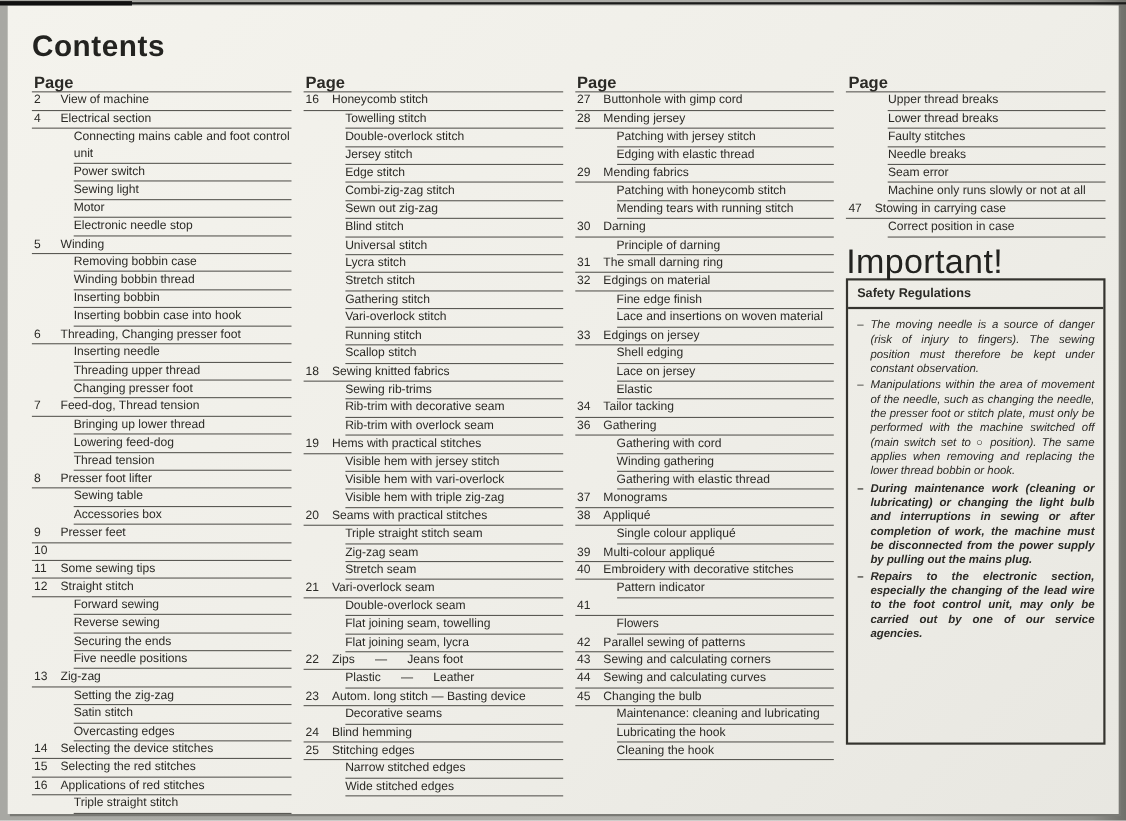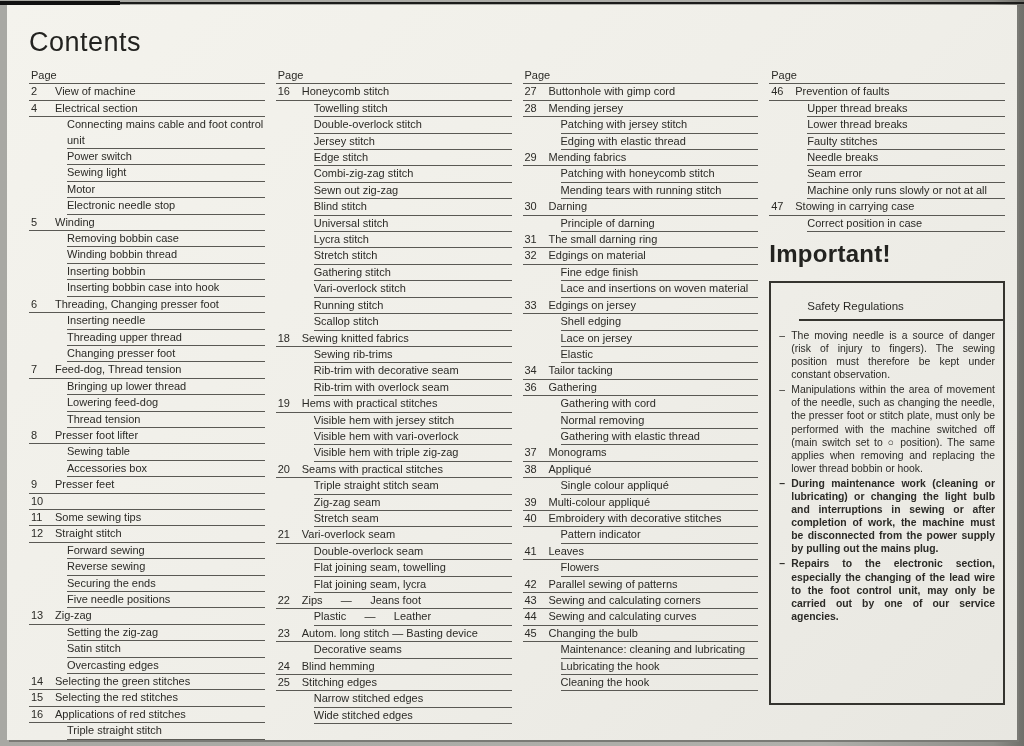--- a/index.html
+++ b/index.html
@@ -18,44 +18,43 @@
   .scan-top{position:absolute;top:2px;left:0;width:100%;height:2px;background:#1b1b1a;z-index:5;}
   .scan-top-left{position:absolute;top:1px;left:0;width:120px;height:4px;background:#111;z-index:6;}
   .page{
     position:absolute;left:7px;top:5px;width:1010px;height:735px;
     background:linear-gradient(135deg,#f4f3ed 0%,#efeee8 55%,#e8e7e1 100%);
     overflow:hidden;
     box-shadow:2px 2px 0 #7a7a75;
   }
   .title{
     margin:22px 0 10px 22px;
-    font-size:27px;font-weight:400;letter-spacing:.5px;color:#232320;
+    font-size:27px;font-weight:700;letter-spacing:.5px;color:#232320;
   }
   .columns{display:flex;gap:11px;padding:0 12px 0 22px;}
   .col{flex:1 1 0;min-width:0;font-size:11px;line-height:15.4px;color:var(--ink);}
   .row{display:flex;border-bottom:1px solid var(--rule);}
-  .row.head{font-size:11px;}
+  .row.head{font-size:15px;font-weight:bold;}
   .num{flex:0 0 26px;padding-left:2px;}
   .label{flex:1 1 auto;min-width:0;}
   .row.sub{border-bottom:none;}
   .row.sub .label{margin-left:12px;border-bottom:1px solid var(--rule);}
   .important-title{
-    font-size:24px;font-weight:700;margin:14px 0 20px 0;color:#232320;letter-spacing:.3px;
+    font-size:31px;font-weight:400;margin:14px 0 8px 0;color:#232320;letter-spacing:.3px;
   }
   .safety-box{border:2px solid var(--box-border);min-height:424px;}
   .safety-head{
-    font-weight:normal;font-size:11.5px;padding:16px 8px 4px;
+    font-weight:bold;font-size:11.5px;padding:5px 8px 4px;
     border-bottom:2px solid var(--box-border);
-    margin-left:28px;
   }
   .safety-body{padding:6px 8px 8px;font-size:10.4px;line-height:13.1px;text-align:justify;}
   .spara{margin:0 0 2px 0;}
   .bullet{display:flex;margin-top:2px;}
   .dash{flex:0 0 12px;}
-  .btext{flex:1 1 auto;min-width:0;}
+  .btext{flex:1 1 auto;min-width:0;font-style:italic;}
   .bullet.bold{font-weight:bold;}
 </style>
 </head>
 <body>
 
 <div class="scan-top"></div>
 <div class="scan-top-left"></div>
 
 <div class="page">
   <h1 class="title">Contents</h1>
@@ -202,21 +201,21 @@
           <div class="row entry sub">
             <span class="num"></span>
             <span class="label">Satin stitch</span>
           </div>
           <div class="row entry sub">
             <span class="num"></span>
             <span class="label">Overcasting edges</span>
           </div>
           <div class="row entry has-num">
             <span class="num">14</span>
-            <span class="label">Selecting the green stitches</span>
+            <span class="label">Selecting the device stitches</span>
           </div>
           <div class="row entry has-num">
             <span class="num">15</span>
             <span class="label">Selecting the red stitches</span>
           </div>
           <div class="row entry has-num">
             <span class="num">16</span>
             <span class="label">Applications of red stitches</span>
           </div>
           <div class="row entry sub">
@@ -476,21 +475,21 @@
           <div class="row entry has-num">
             <span class="num">36</span>
             <span class="label">Gathering</span>
           </div>
           <div class="row entry sub">
             <span class="num"></span>
             <span class="label">Gathering with cord</span>
           </div>
           <div class="row entry sub">
             <span class="num"></span>
-            <span class="label">Normal removing</span>
+            <span class="label">Winding gathering</span>
           </div>
           <div class="row entry sub">
             <span class="num"></span>
             <span class="label">Gathering with elastic thread</span>
           </div>
           <div class="row entry has-num">
             <span class="num">37</span>
             <span class="label">Monograms</span>
           </div>
           <div class="row entry has-num">
@@ -508,21 +507,20 @@
           <div class="row entry has-num">
             <span class="num">40</span>
             <span class="label">Embroidery with decorative stitches</span>
           </div>
           <div class="row entry sub">
             <span class="num"></span>
             <span class="label">Pattern indicator</span>
           </div>
           <div class="row entry has-num">
             <span class="num">41</span>
-            <span class="label">Leaves</span>
           </div>
           <div class="row entry sub">
             <span class="num"></span>
             <span class="label">Flowers</span>
           </div>
           <div class="row entry has-num">
             <span class="num">42</span>
             <span class="label">Parallel sewing of patterns</span>
           </div>
           <div class="row entry has-num">
@@ -551,24 +549,20 @@
           </div>
         </div>
     </div>
 
     <div class="col">
       <div class="row head">
         <span class="num">Page</span>
       </div>
       <div>
 
-      <div class="row entry has-num">
-            <span class="num">46</span>
-            <span class="label">Prevention of faults</span>
-          </div>
           <div class="row entry sub">
             <span class="num"></span>
             <span class="label">Upper thread breaks</span>
           </div>
           <div class="row entry sub">
             <span class="num"></span>
             <span class="label">Lower thread breaks</span>
           </div>
           <div class="row entry sub">
             <span class="num"></span>

